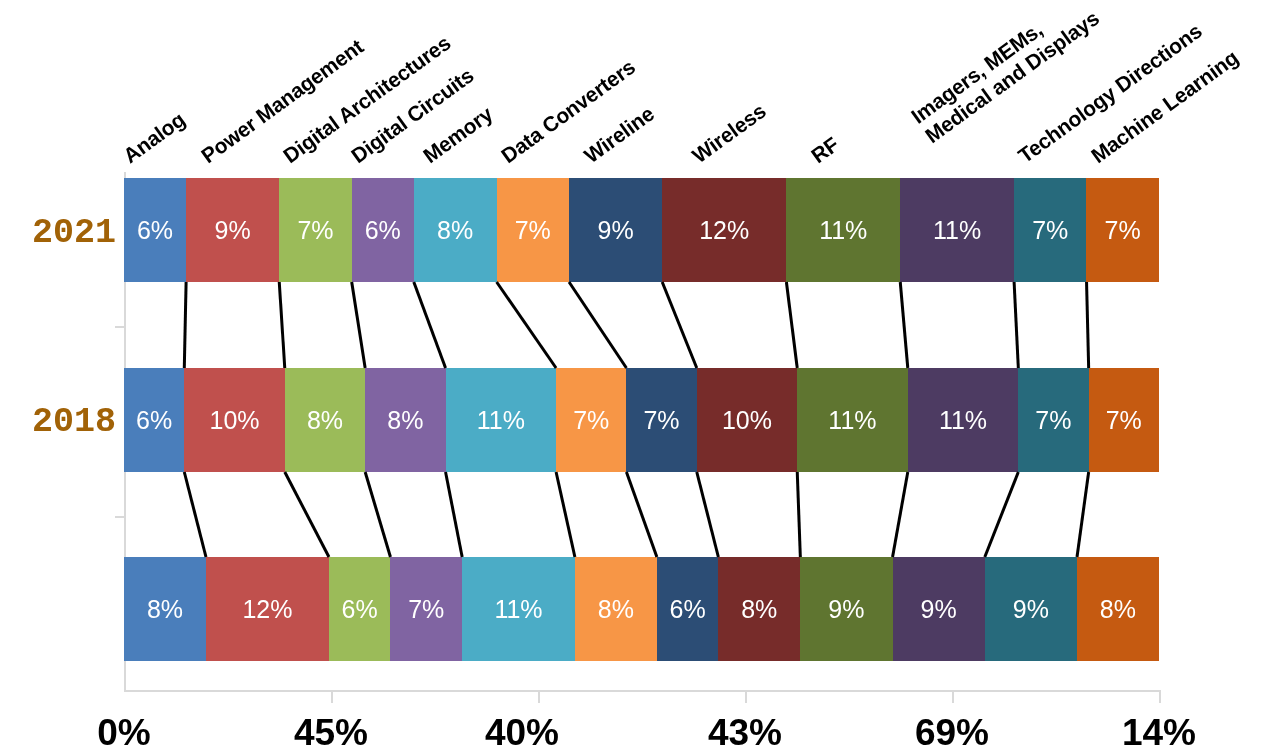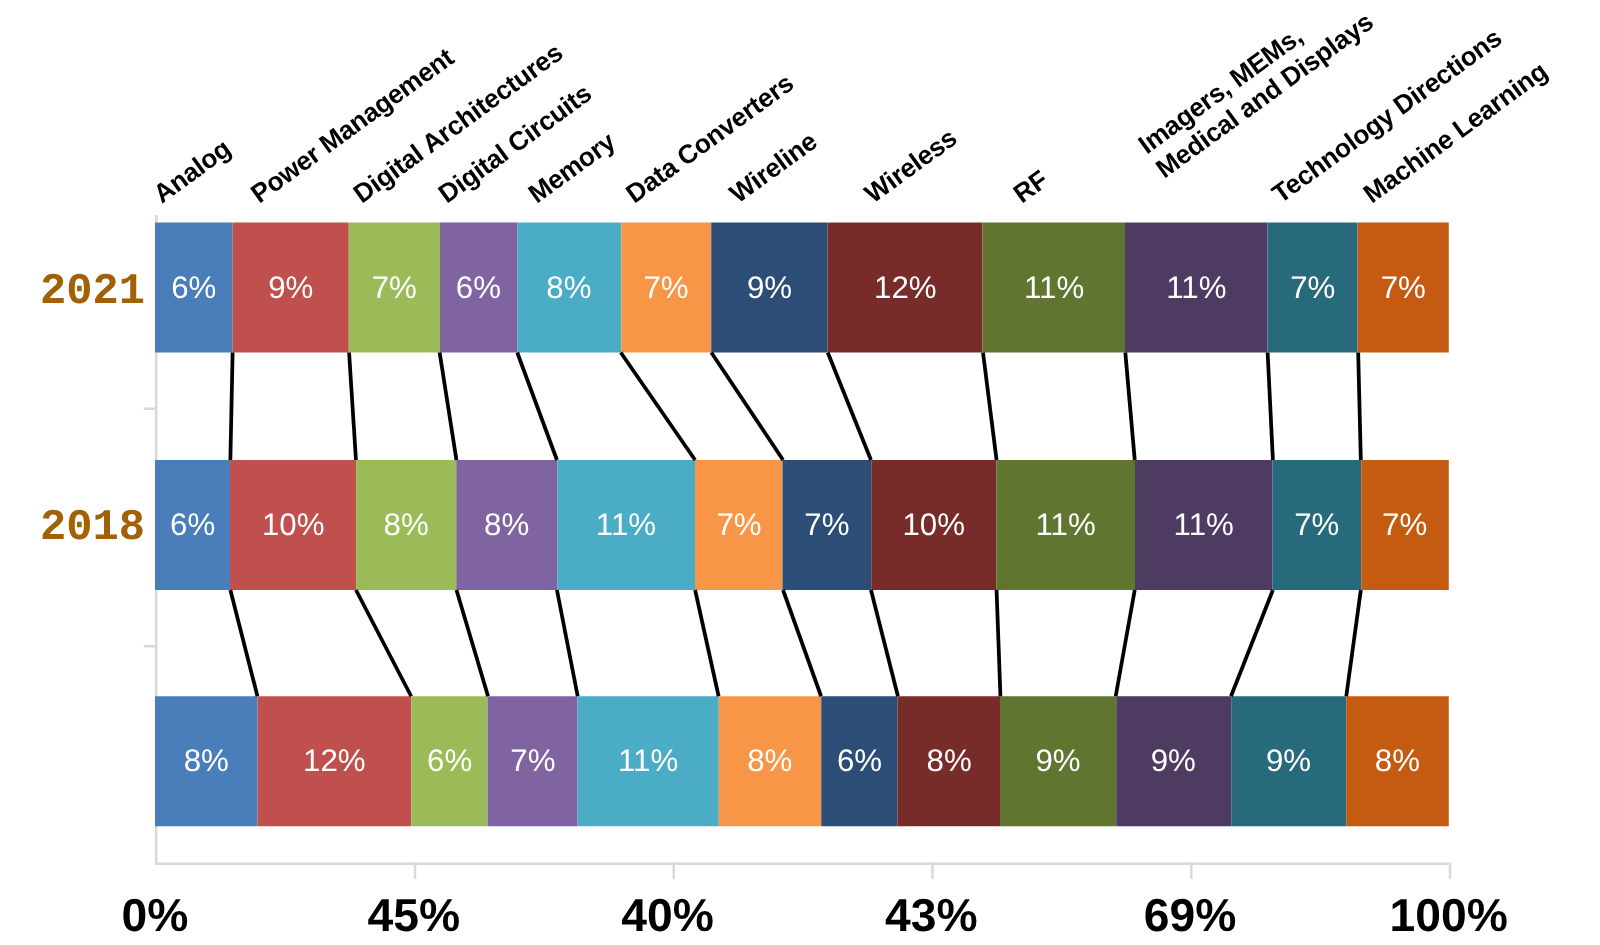--- a/index.html
+++ b/index.html
@@ -338,18 +338,18 @@
       <line x1="572.77" y1="300" x2="594.36" y2="385" stroke="#000000" stroke-width="3"></line>
       <line x1="673.25" y1="300" x2="676.34" y2="385" stroke="#000000" stroke-width="3"></line>
       <line x1="783.79" y1="300" x2="768.56" y2="385" stroke="#000000" stroke-width="3"></line>
       <line x1="894.32" y1="300" x2="860.79" y2="385" stroke="#000000" stroke-width="3"></line>
       <line x1="964.66" y1="300" x2="953.02" y2="385" stroke="#000000" stroke-width="3"></line>
     </svg>
 
   <div id="xticks">
       <div class="xtick-label" style="left: 124px;">0%</div>
       <div class="xtick-label" style="left: 331px;">45%</div>
-      <div class="xtick-label" style="left: 534px;">40%</div>
+      <div class="xtick-label" style="left: 522px;">40%</div>
       <div class="xtick-label" style="left: 745px;">43%</div>
       <div class="xtick-label" style="left: 952px;">69%</div>
-      <div class="xtick-label" style="left: 1159px;">100%</div>
+      <div class="xtick-label" style="left: 1159px;">14%</div>
     </div>
 </div>
 
 </body></html>

